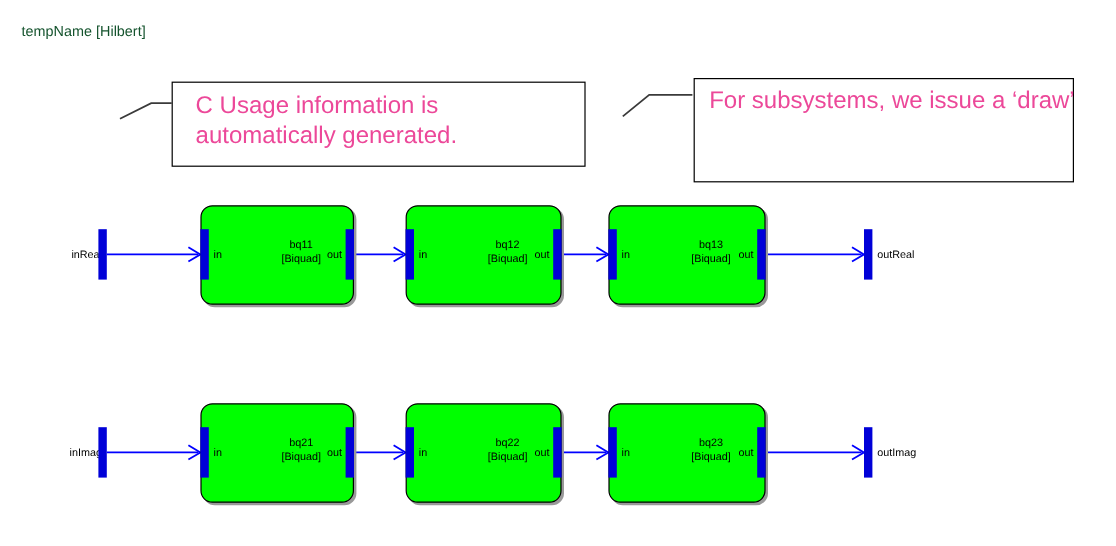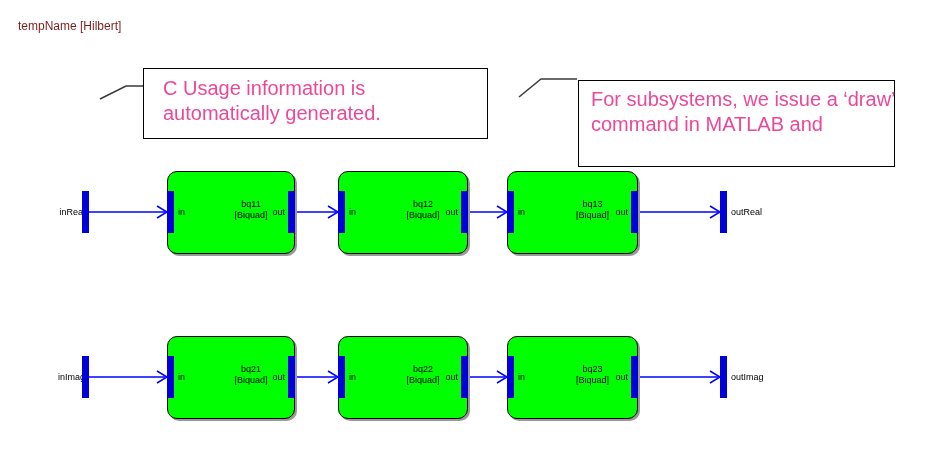--- a/index.html
+++ b/index.html
@@ -8,37 +8,37 @@
     background:#ffffff;
     position:relative;
     overflow:hidden;
     font-family:"Liberation Sans", sans-serif;
     --block-fill:#00ff00;
     --wire:#0000ff;
     --port-bar:#0000d8;
   }
   .title{
     position:absolute;left:18px;top:19px;
-    font-size:12px;color:#7f1d1d;
+    font-size:12px;color:#14532d;
   }
   .wires{position:absolute;left:0;top:0;width:930px;height:455px;}
   .wire{stroke:var(--wire);stroke-width:1.5;}
   .arrow{stroke:var(--wire);stroke-width:1.5;fill:none;}
   .leader{stroke:#3a3a3a;stroke-width:1.5;fill:none;}
   .callout{
     position:absolute;
     border:1px solid #000;
     background:#fff;
     font-family:Liberation Sans, sans-serif;
     font-size:20px;line-height:25px;color:#ec4899;
     box-sizing:border-box;
   }
   .callout .cline{white-space:nowrap;}
   .callout1{left:143px;top:68px;width:345px;height:71px;padding:7px 10px 0 19px;}
-  .callout2{left:578px;top:80px;width:317px;height:87px;padding:6px 8px 0 12px;}
+  .callout2{left:578px;top:65px;width:317px;height:87px;padding:6px 8px 0 12px;}
   .block{
     position:absolute;
     height:83px;
     background:var(--block-fill);
     border:1px solid #000;
     border-radius:10px;
     box-shadow:2px 2px 0 #999;
     box-sizing:border-box;
   }
   .row0{top:171px;}
@@ -104,21 +104,20 @@
   <line class="wire" x1="638" y1="377" x2="718" y2="377"></line>
   <path class="arrow" d="M710 371 L720 377 L710 383"></path>
 </svg>
 
 <div class="callout callout1">
   <div class="cline">C Usage information is</div>
   <div class="cline">automatically generated.</div>
 </div>
 <div class="callout callout2">
   <div class="cline">For subsystems, we issue a ‘draw’</div>
-  <div class="cline">command in MATLAB and</div>
 </div>
 
 <div class="io-label lbl-right" style="left:38px;top:207px;width:47px;">inReal</div>
 <div class="io-bar" style="left:82px;top:191px;"></div>
 <div class="io-bar" style="left:720px;top:191px;"></div>
 <div class="io-label" style="left:731px;top:207px;">outReal</div>
 
 <div class="io-label lbl-right" style="left:38px;top:372px;width:47px;">inImag</div>
 <div class="io-bar" style="left:82px;top:356px;"></div>
 <div class="io-bar" style="left:720px;top:356px;"></div>

